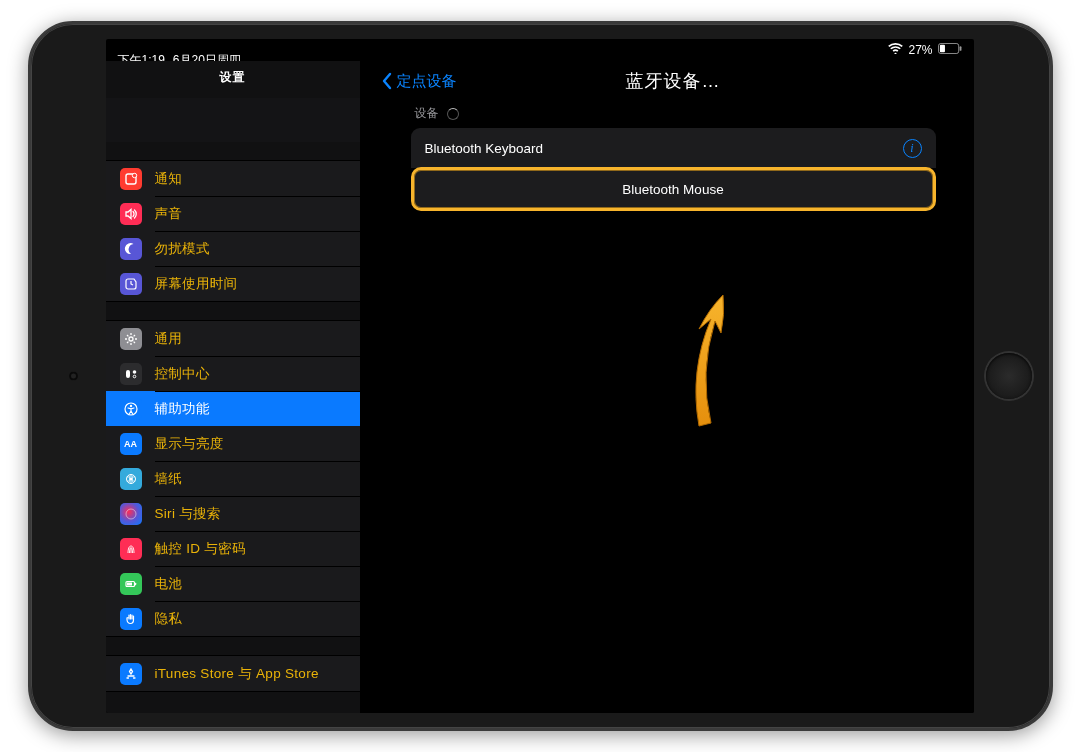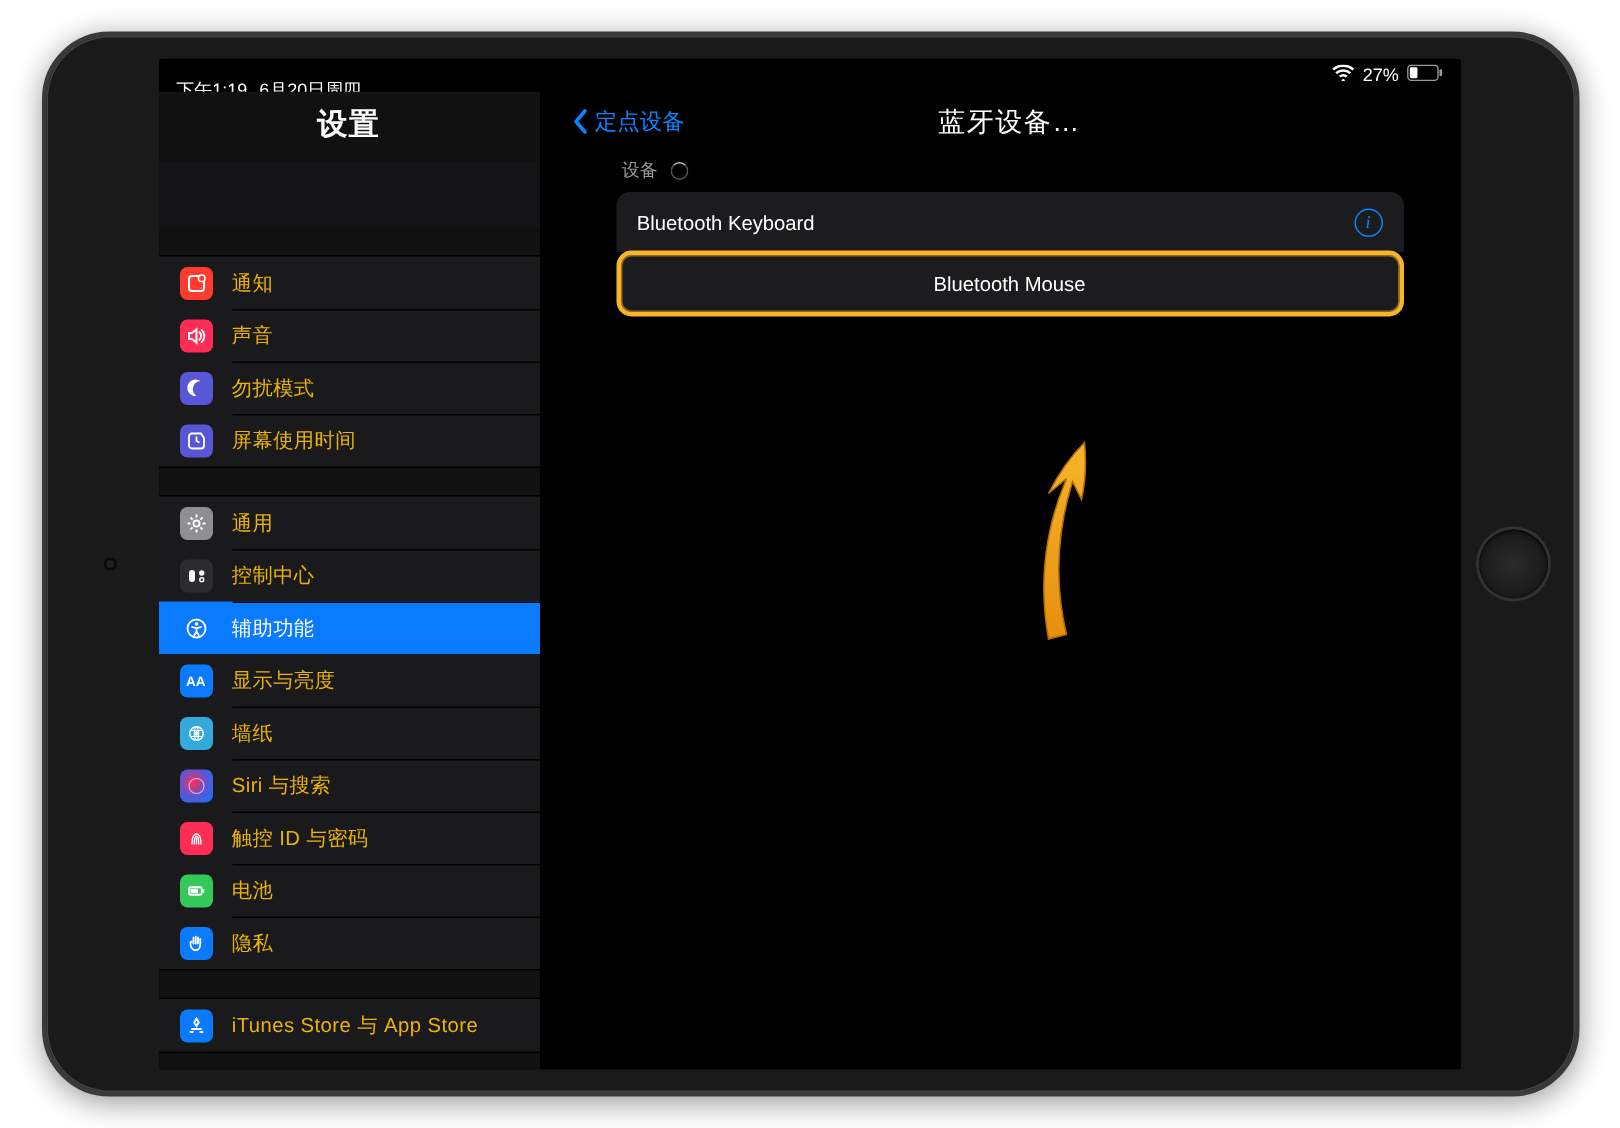--- a/index.html
+++ b/index.html
@@ -24,21 +24,21 @@
     .status .left { display:flex; gap:8px; color:#fff;margin-top:20px; }
     .status .right { margin-left:auto; display:flex; gap:5px; color:#fff; }
     .wifi-icon svg, .battery-icon svg { display:block; }
 
     .content { flex:1; display:flex; overflow:hidden; }
 
     
     .sidebar { width:255px; border-right:1px solid #000; background:#111112;
                display:flex; flex-direction:column; overflow-y:auto; }
     .sidebar::-webkit-scrollbar{width:0;}
-    .sidebar-title { text-align:center; font-size:20px; font-weight:600; padding:8px 0 12px; letter-spacing:1px; }
+    .sidebar-title { text-align:center; font-size:12px; font-weight:600; padding:8px 0 12px; letter-spacing:1px; }
     .account-stub { height:44px; background:#141416; margin-bottom:18px; }
     .section { background:#1a1a1c; border-top:1px solid #000; border-bottom:1px solid #000; margin-bottom:18px; }
     .row { display:flex; align-items:center; height:35px; padding:0 14px; cursor:pointer; position:relative; }
     .row + .row::before { content:""; position:absolute; top:0; left:49px; right:0; height:1px; background:#000; }
     .row.active { background:#0a7aff; }
     .row.active + .row::before { display:none; }
     .icn { width:22px; height:22px; border-radius:5px; margin-right:13px;
            display:flex; align-items:center; justify-content:center; flex:none; font-size:12px;}
     .icn svg { width:14px; height:14px; }
     .row .lbl { font-size:13.5px; color:#eab308; letter-spacing:.3px; }

